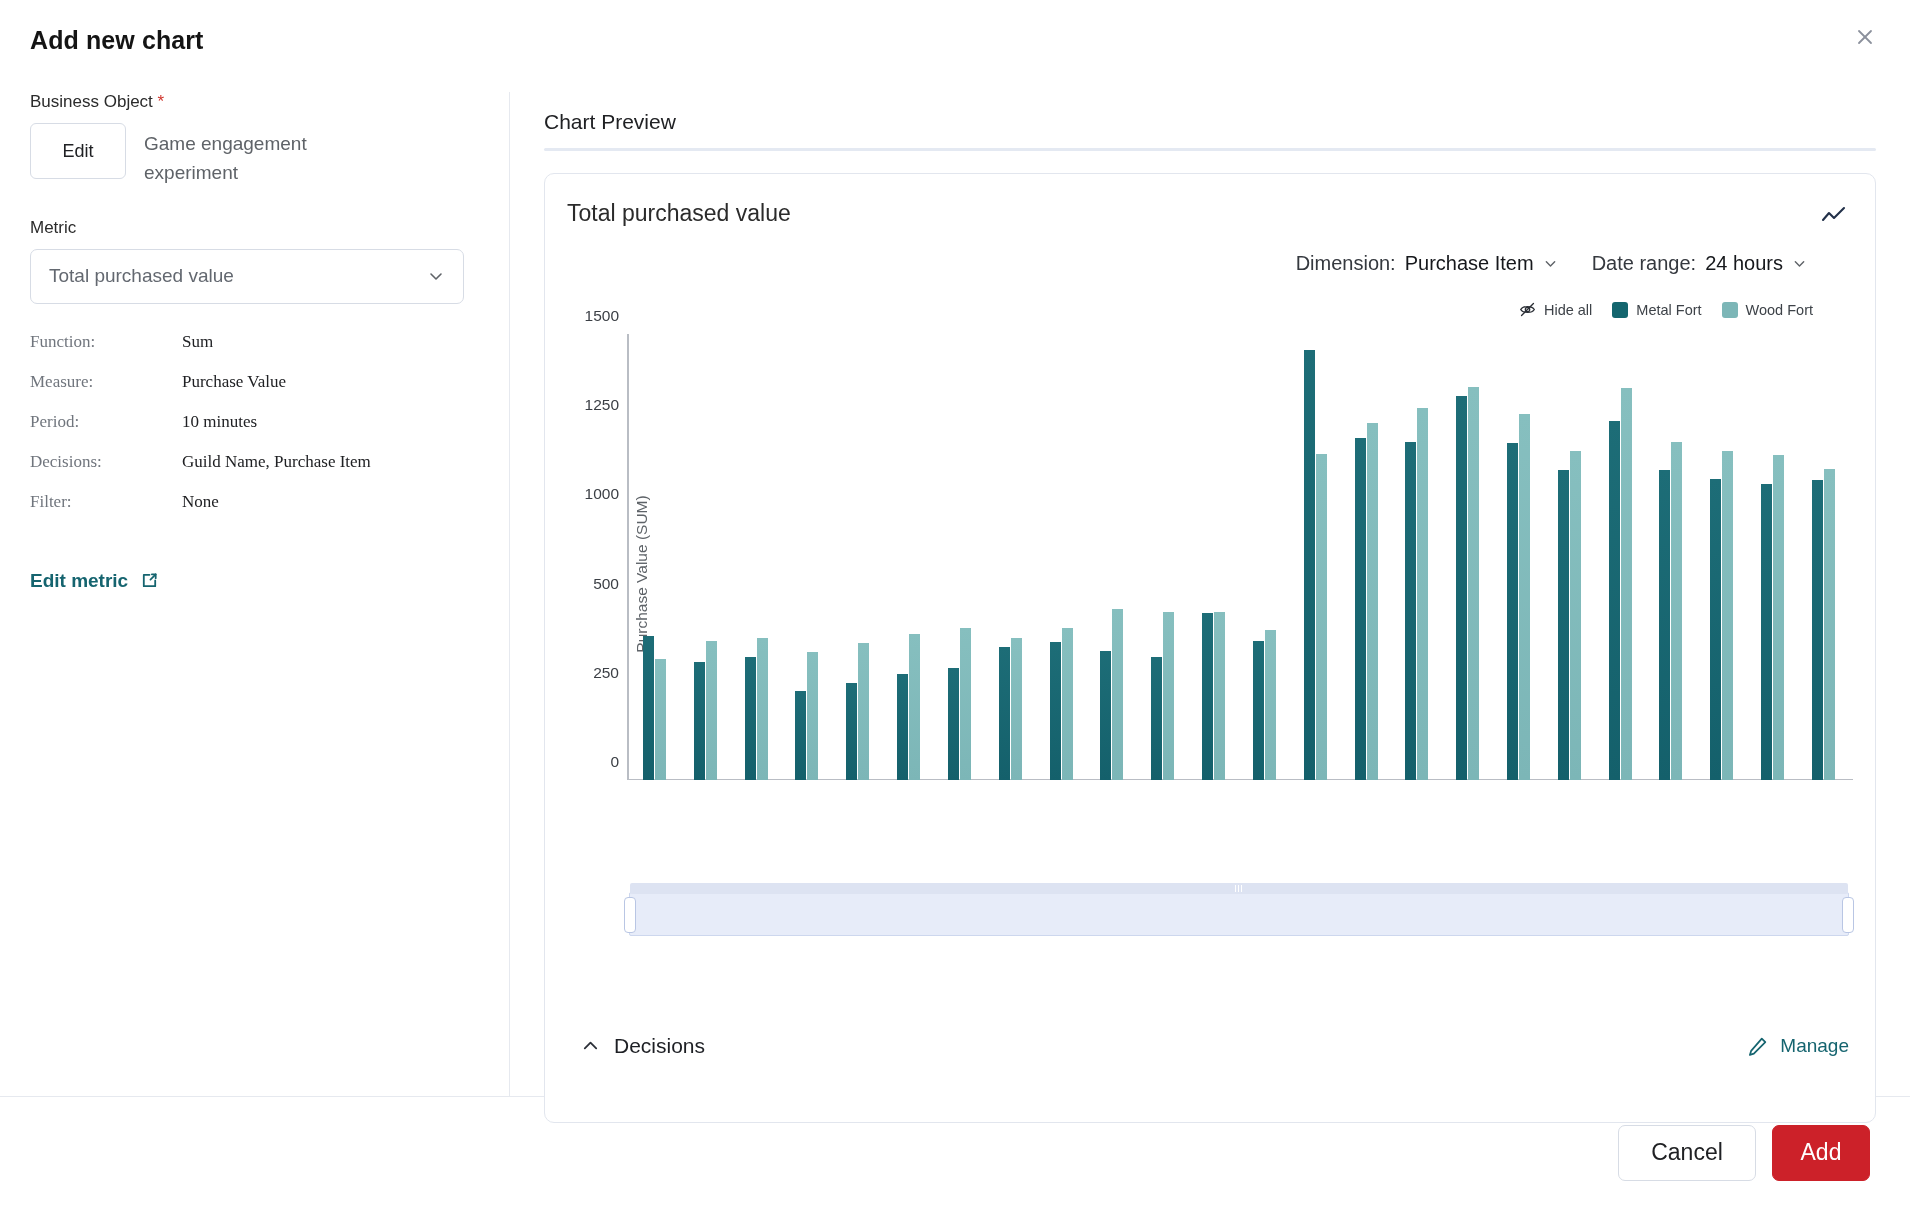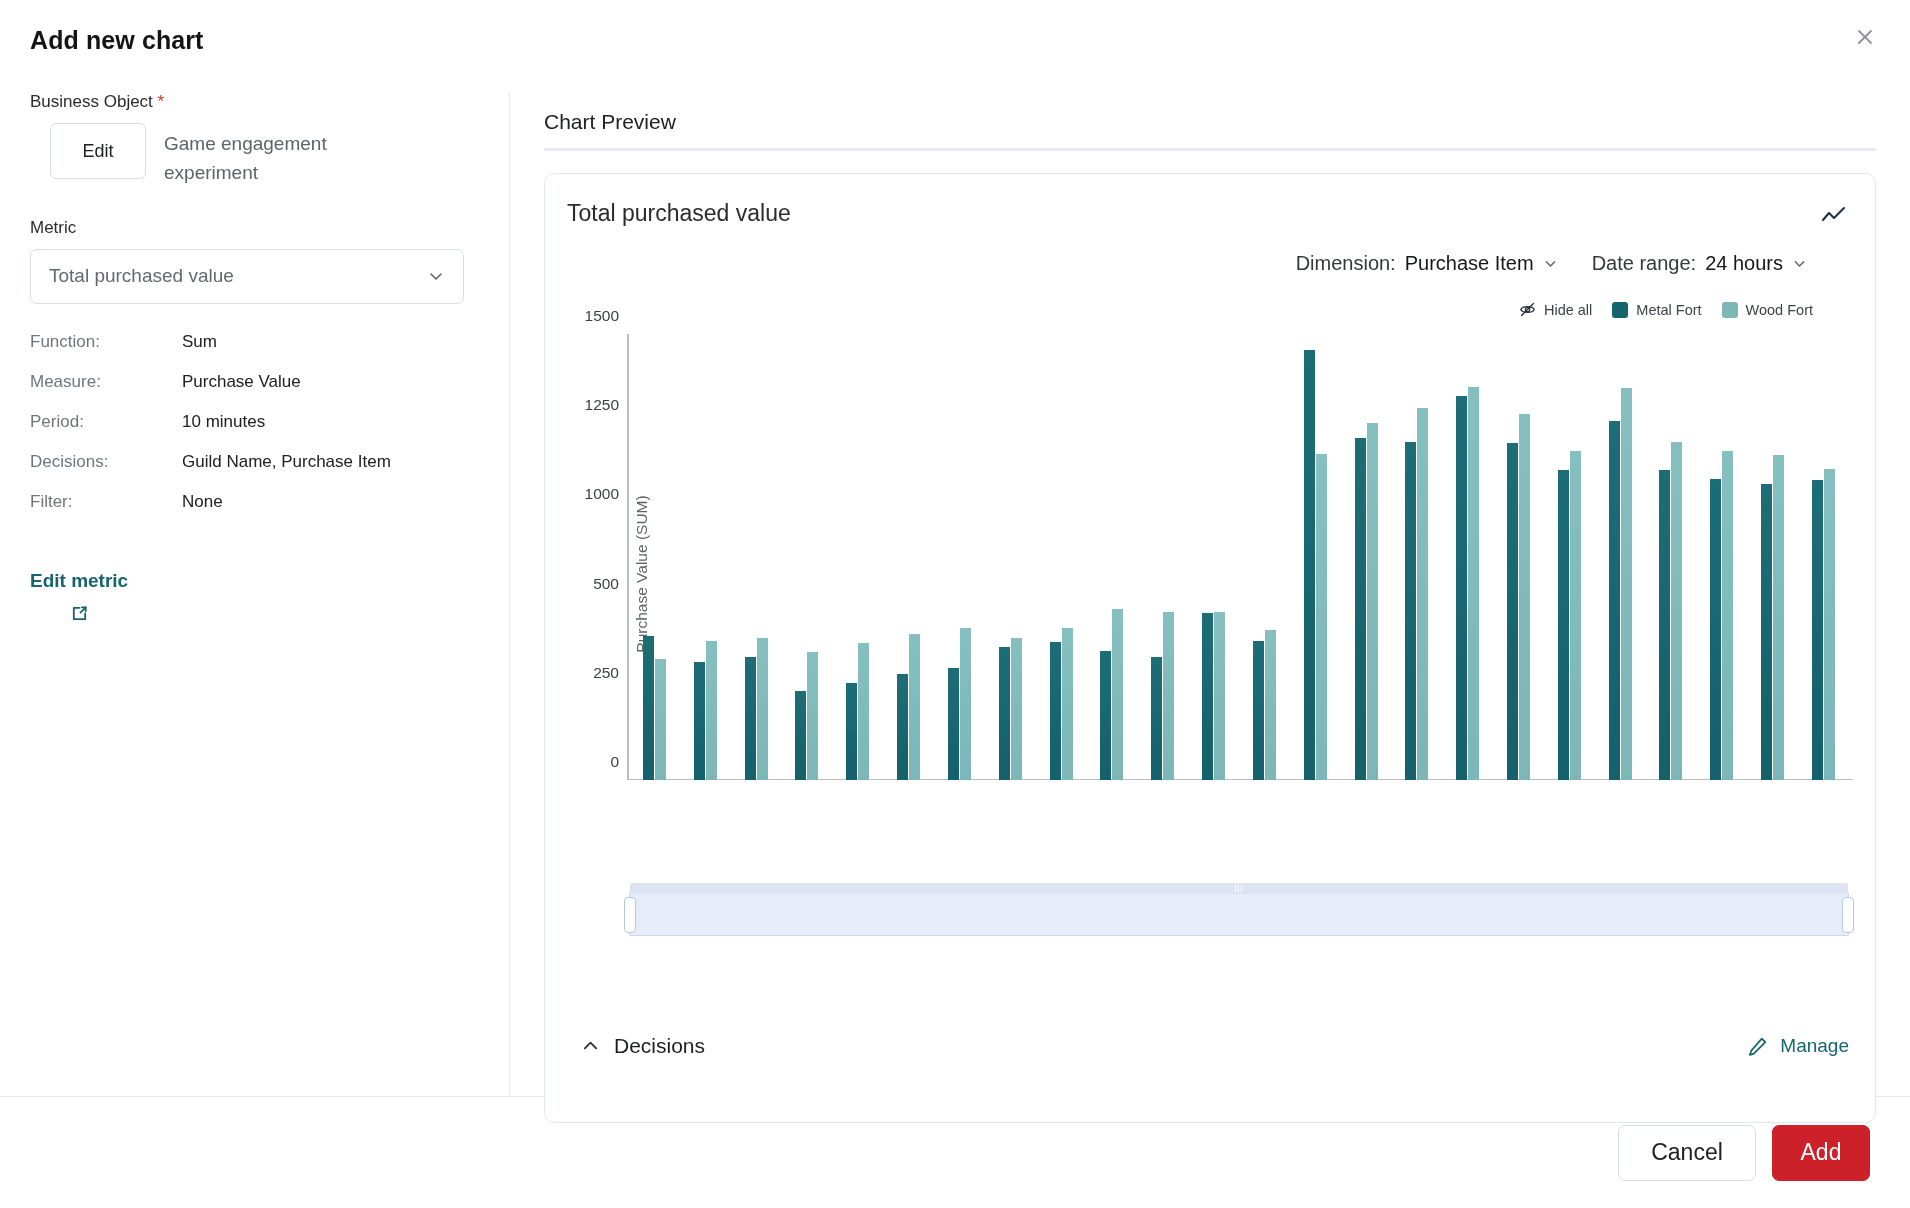--- a/index.html
+++ b/index.html
@@ -40,21 +40,21 @@
   
   .left-pane {
     width: 510px; flex: none;
     padding: 0 34px 0 30px;
     border-right: 1px solid #e6e9ef;
   }
   .field-label {
     font-size: 17px; color: #2b2b2b; margin-bottom: 11px;
   }
   .req-star { color: #d0342c; font-size: 17px; }
-  .bo-row { display: flex; align-items: flex-start; gap: 18px; margin-bottom: 30px; margin-left: 20px; }
+  .bo-row { display: flex; align-items: flex-start; gap: 18px; margin-bottom: 30px; }
   .edit-btn {
     width: 96px; height: 56px;
     border: 1px solid #d7dce5; border-radius: 6px;
     background: #fff; font-size: 18px; color: #202124;
     display:flex; align-items:center; justify-content:center;
     cursor: pointer; flex: none;
   }
   .bo-name {
     font-size: 19px; color: #5f6368; line-height: 1.55;
     padding-top: 6px; max-width: 250px;
@@ -64,30 +64,29 @@
     width: 434px; height: 55px;
     border: 1px solid #d7dce5; border-radius: 7px;
     background: #fff;
     display: flex; align-items: center; justify-content: space-between;
     padding: 0 18px 0 18px; cursor: pointer;
   }
   .select-value { font-size: 19px; color: #636870; }
   .chev { color: #5f6368; display:flex; }
 
   .kv-table { margin-top: 6px; }
-  .kv-row { display: flex; align-items: flex-end; margin-bottom: 20px; }
+  .kv-row { display: flex; align-items: flex-end; margin-bottom: 20px; font-family: Liberation Serif, serif; }
   .kv-key { width: 152px; flex: none; font-size: 17px; color: #70757d; }
   .kv-val { font-size: 17px; color: #202124; }
 
   .edit-metric {
     margin-top: 38px;
     display: inline-flex; align-items: center; gap: 12px;
     color: #15646f; font-size: 19px; font-weight: bold;
     cursor: pointer;
-    flex-direction: column;
   }
   .edit-metric svg { display:block; }
 
   
   .right-pane { flex: 1; min-width: 0; padding: 0 34px 0 34px; }
   .preview-title { font-size: 21px; color: #202124; padding: 18px 0 14px 0; }
   .preview-underline { height: 3px; background: #e4e9f2; border-radius:2px; }
 
   .chart-card {
     margin-top: 22px;

